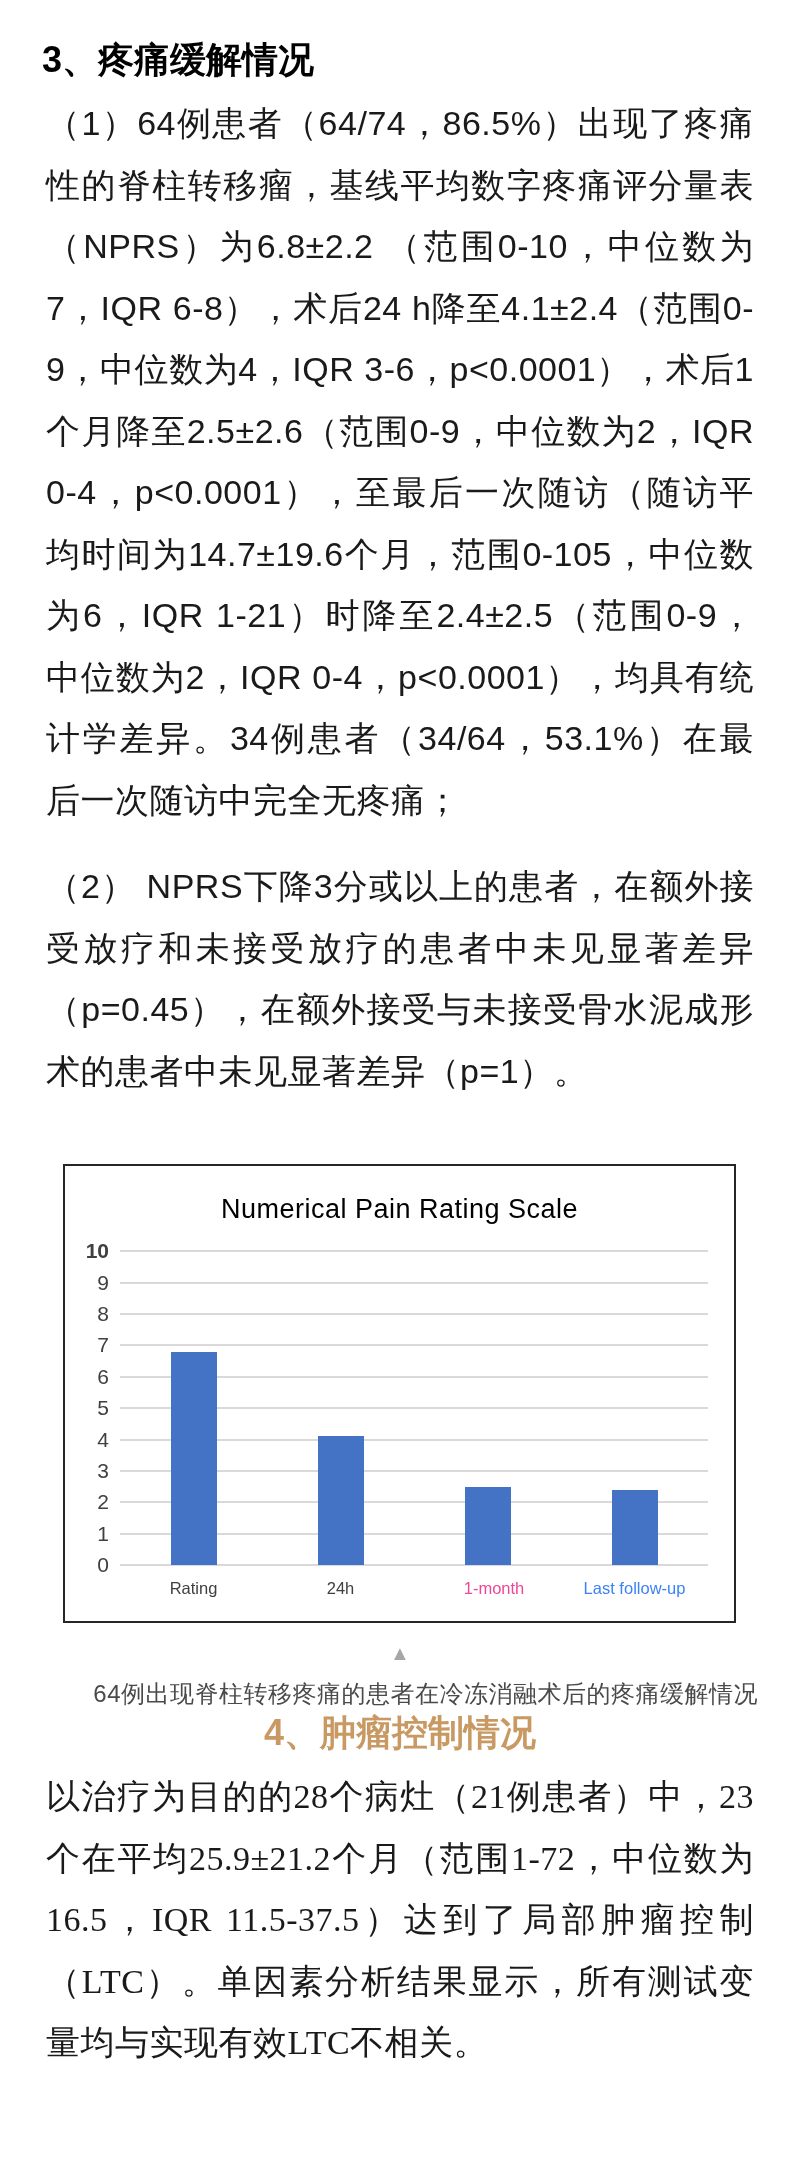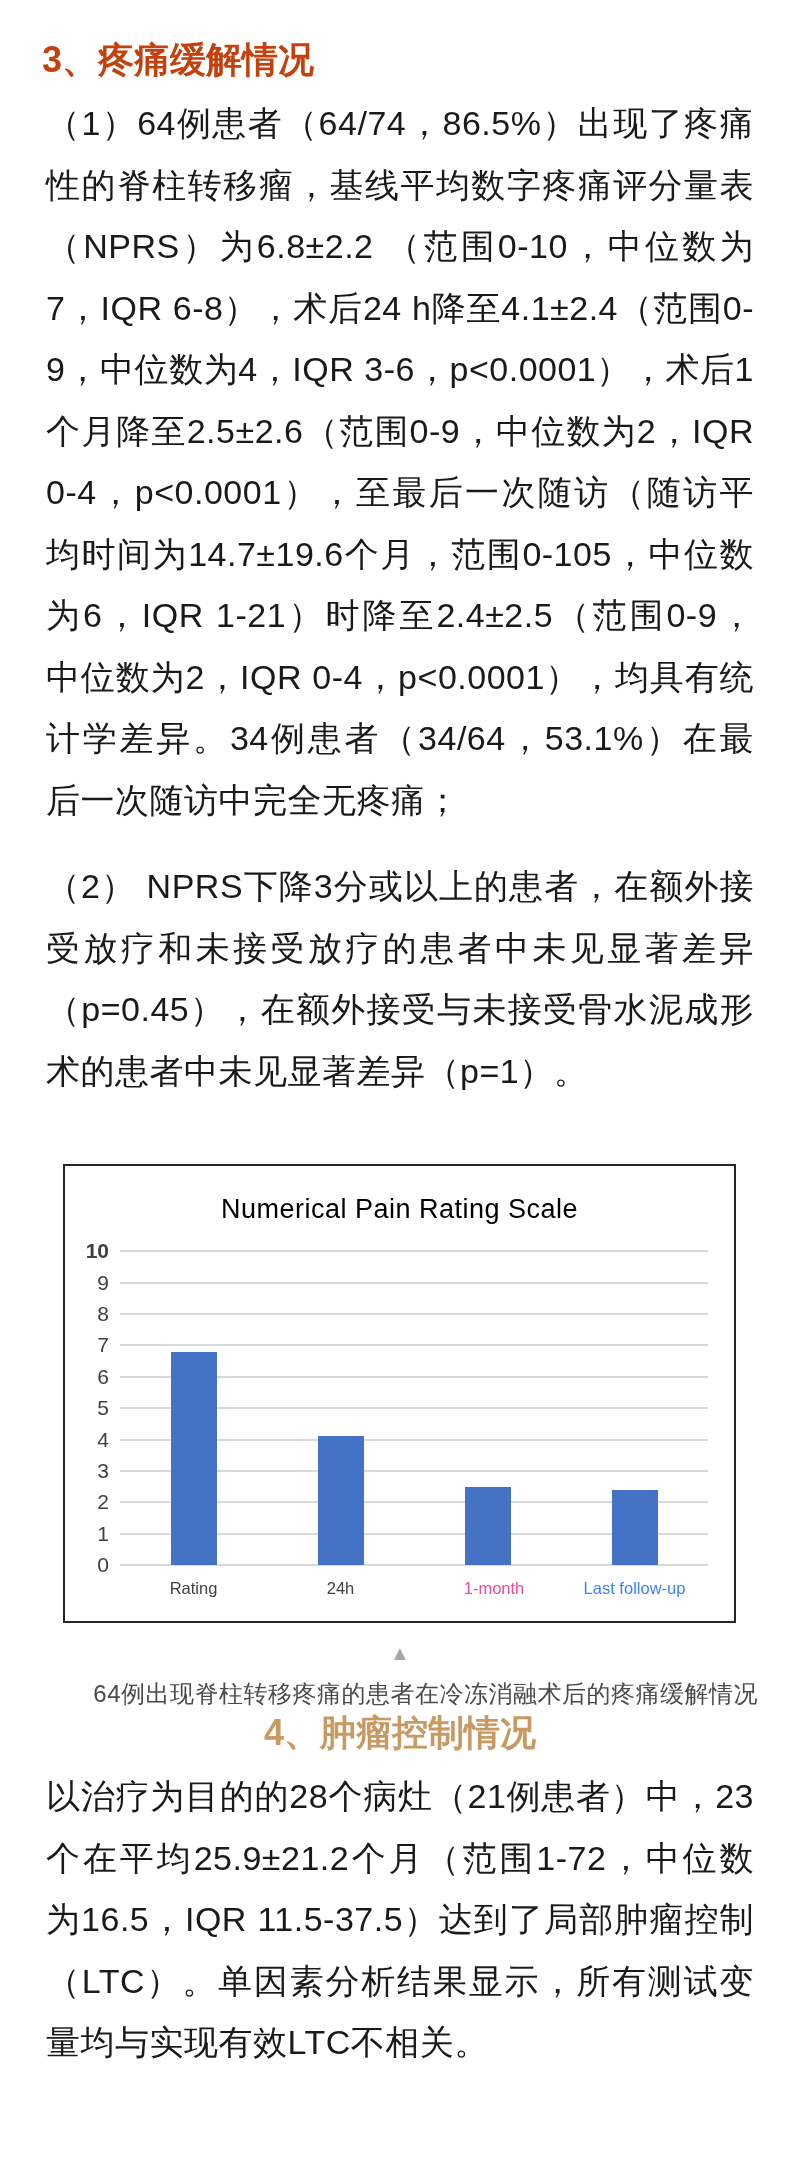--- a/index.html
+++ b/index.html
@@ -84,21 +84,21 @@
     line-height: 34px;
     margin-top: 10px;
     letter-spacing: 0.5px;
   }
 </style>
 </head>
 <body>
 
 <main class="page">
 
-  <h2 class="sec" style="color: #c2410c;">3、疼痛缓解情况</h2>
+  <h2 class="sec" style="color: #000000;">3、疼痛缓解情况</h2>
 
   <p class="body" style="color: rgb(26, 26, 26);">（1）64例患者（64/74，86.5%）出现了疼痛性的脊柱转移瘤，基线平均数字疼痛评分量表（NPRS）为6.8±2.2 （范围0-10，中位数为7，IQR 6-8），术后24 h降至4.1±2.4（范围0-9，中位数为4，IQR 3-6，p&lt;0.0001），术后1个月降至2.5±2.6（范围0-9，中位数为2，IQR  0-4，p&lt;0.0001），至最后一次随访（随访平均时间为14.7±19.6个月，范围0-105，中位数为6，IQR 1-21）时降至2.4±2.5（范围0-9，中位数为2，IQR 0-4，p&lt;0.0001），均具有统计学差异。34例患者（34/64，53.1%）在最后一次随访中完全无疼痛；</p>
 
   <p class="body" style="color: rgb(26, 26, 26);">（2） NPRS下降3分或以上的患者，在额外接受放疗和未接受放疗的患者中未见显著差异（p=0.45），在额外接受与未接受骨水泥成形术的患者中未见显著差异（p=1）。</p>
 
   <figure class="chart-figure" style="margin-right:0;">
     <div class="chart-box" style="border-color: rgb(38, 38, 38);">
       <div class="chart-title" style="color: #000000;">Numerical Pain Rating Scale</div>
       <div class="plot" id="plot">
           <div class="gridline" style="top: -1px; background: rgb(217, 217, 217);"></div>
@@ -134,15 +134,15 @@
         <div class="xlab" style="left: 494.5px; top: 413px; color: #3b82f6;">Last follow-up</div>
       </div>
   </figure>
 
   <div class="tri" style="color: rgb(166, 166, 166);">▲</div>
 
   <div class="cap" style="color: rgb(74, 74, 74);">64例出现脊柱转移疼痛的患者在冷冻消融术后的疼痛缓解情况</div>
 
   <h2 class="sec sec-gap" style="color: rgb(200, 153, 98);">4、肿瘤控制情况</h2>
 
-  <p class="body" style="color: rgb(26, 26, 26);">以治疗为目的的28个病灶（21例患者）中，23个在平均25.9±21.2个月（范围1-72，中位数为16.5，IQR  11.5-37.5）达到了局部肿瘤控制（LTC）。单因素分析结果显示，所有测试变量均与实现有效LTC不相关。</p>
+  <p class="body" style="color: rgb(26, 26, 26); font-family: Liberation Serif, serif;">以治疗为目的的28个病灶（21例患者）中，23个在平均25.9±21.2个月（范围1-72，中位数为16.5，IQR  11.5-37.5）达到了局部肿瘤控制（LTC）。单因素分析结果显示，所有测试变量均与实现有效LTC不相关。</p>
 
 </main>
 
 </body></html>

